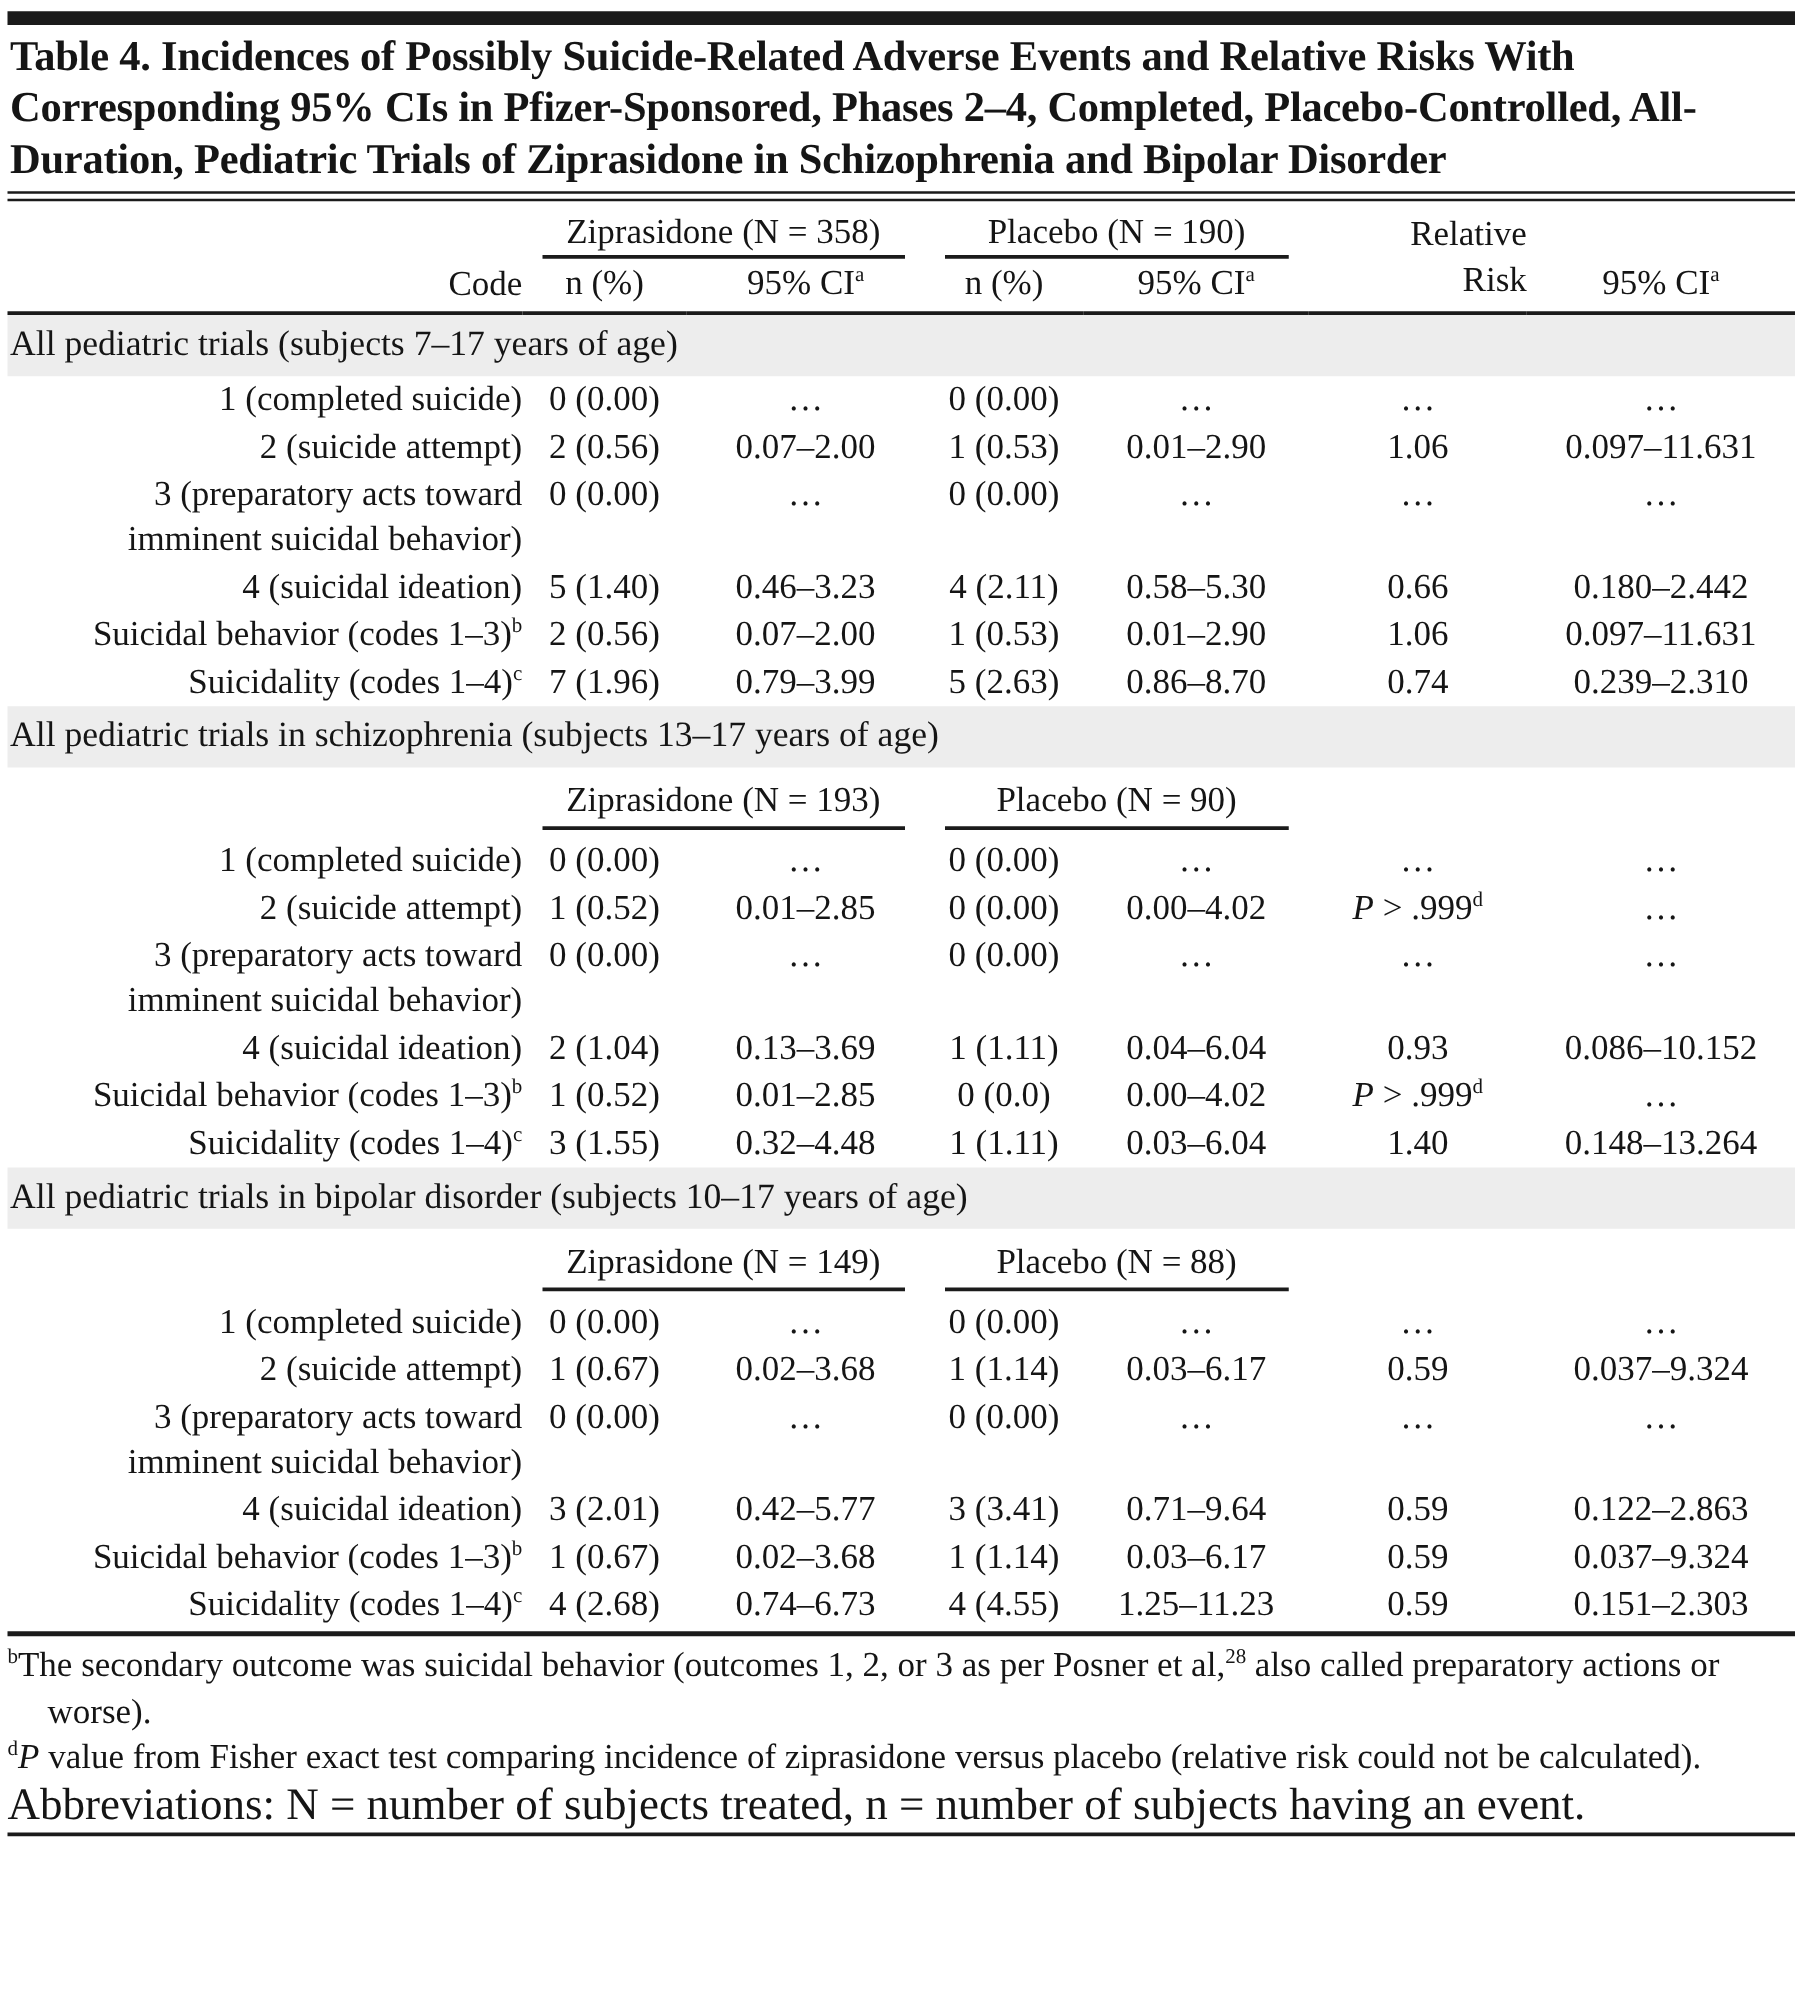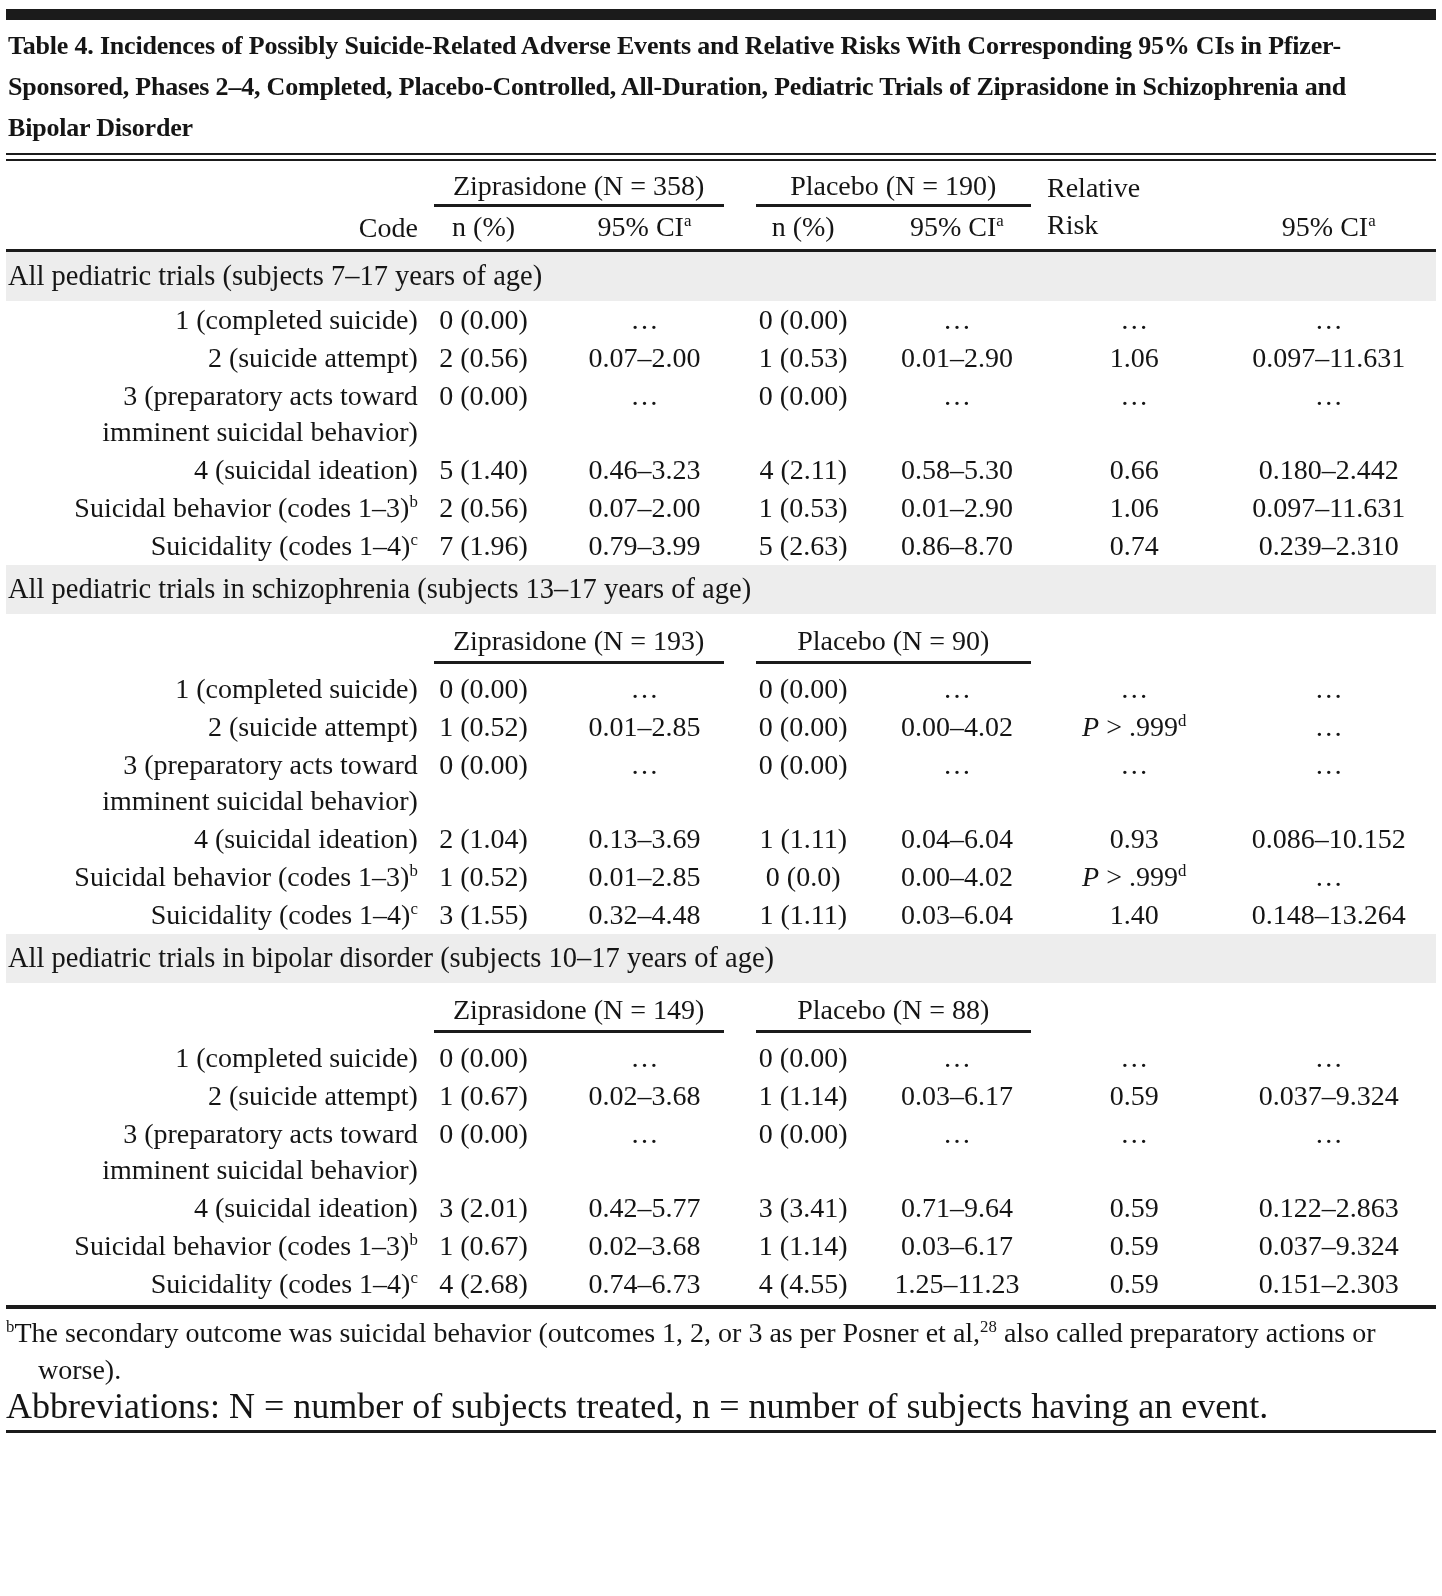--- a/index.html
+++ b/index.html
@@ -4,40 +4,40 @@
 <style>
   html,body{margin:0;padding:0;background:#ffffff;}
   body{
     width:1442px;height:1596px;overflow:hidden;
     color:#151515;
     font-family:"Liberation Serif", serif;
   }
   .page{padding:0 6px;}
   .top-rule{height:11px;background:#1b1b1b;margin-top:9px;}
   .title{
-    font-size:26px;font-weight:bold;line-height:41px;
+    font-size:34px;font-weight:bold;line-height:41px;
     margin:5px 2px 5px 2px;letter-spacing:-0.2px;
   }
   .dbl-rule{height:4px;border-top:2.5px solid #1b1b1b;border-bottom:2.5px solid #1b1b1b;}
 
   table{width:100%;border-collapse:collapse;font-size:28px;table-layout:fixed;}
   col.c-code{width:28.8%;} col.c-zn{width:9.2%;} col.c-zci{width:13.3%;}
   col.c-pn{width:8.9%;} col.c-pci{width:12.6%;} col.c-rr{width:12.2%;} col.c-ci{width:15%;}
 
   thead{border-bottom:3px solid #1b1b1b;}
   th{font-weight:normal;vertical-align:bottom;padding:0;}
   .hr1 th{padding-top:8px;}
   .code-h{text-align:right;padding:0 0 5px 2px;}
   .grp-h{vertical-align:bottom;}
   .grp-inner{
     text-align:center;border-bottom:3px solid #1b1b1b;
     padding-bottom:2px;margin:0 16px;white-space:nowrap;
   }
   .hr2 th{text-align:center;padding:4px 0 6px;}
-  .rr-h{text-align:left;padding-bottom:6px;line-height:37px;}
+  .rr-h{text-align:right;padding-bottom:6px;line-height:37px;}
   .ci-h{text-align:center;padding-bottom:6px;}
 
   td{line-height:36px;vertical-align:top;white-space:nowrap;padding:0;}
   .band-row td{
     background:#ededed;font-size:28.5px;padding:6px 4px 7px 2px;
     white-space:normal;
   }
   .subgroup-row td{padding:9px 0 6px;}
   .data-row td{padding:1px 0;}
   .lbl{text-align:right;padding-left:2px !important;}
@@ -328,17 +328,18 @@
           <td class="val">0.59</td>
           <td class="val">0.151–2.303</td>
         </tr>
       </tbody>
   </table>
 
   <div class="mid-rule"></div>
 
   <div class="footnotes">
       <p class="fn"><sup>b</sup><span>The secondary outcome was suicidal behavior (outcomes 1, 2, or 3 as per Posner et al,<sup>28</sup> also called preparatory actions or worse).</span></p>
+      <p class="fn"><sup>d</sup><span><i>P</i> value from Fisher exact test comparing incidence of ziprasidone versus placebo (relative risk could not be calculated).</span></p>
     </div>
   <p class="abbr">Abbreviations: N = number of subjects treated, n = number of subjects having an event.</p>
 
   <div class="bottom-rule"></div>
 </div>
 
 </body></html>

